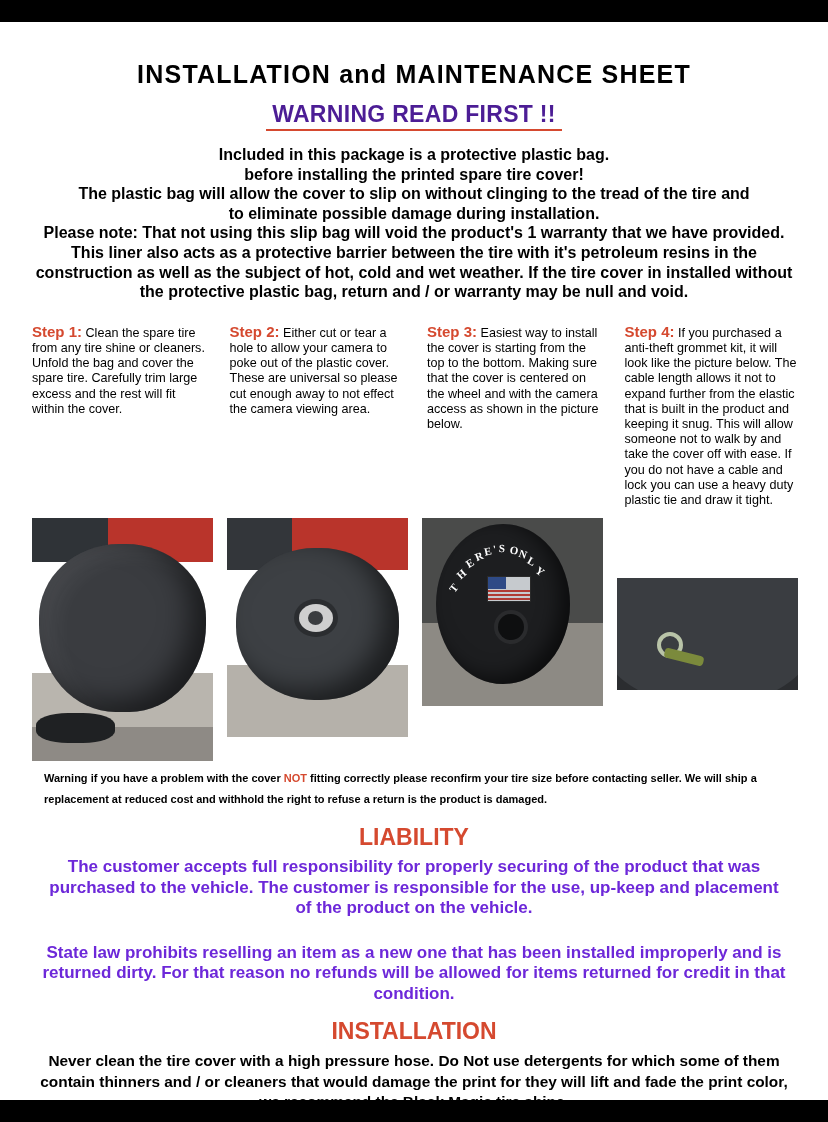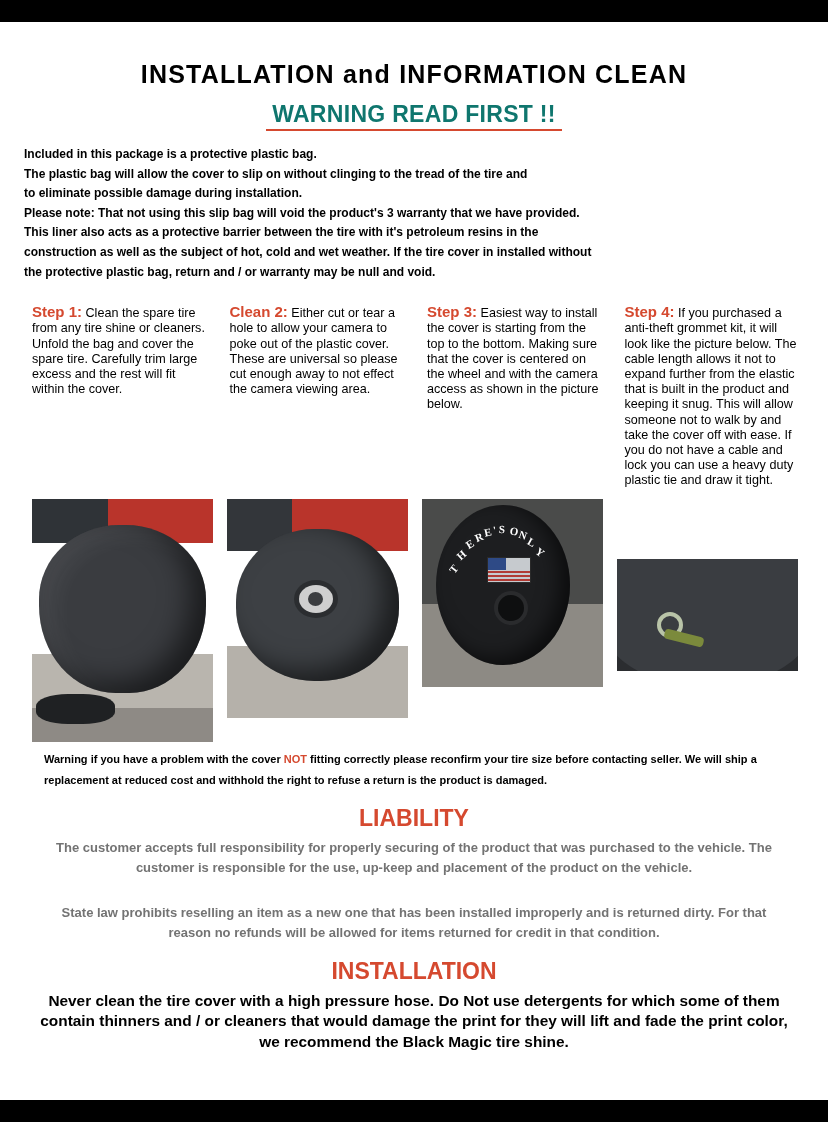--- a/index.html
+++ b/index.html
@@ -32,28 +32,28 @@
     margin-top: 38px;
   }
   .warn-first-wrap {
     text-align: center;
     margin-top: 12px;
   }
   .warn-first {
     display: inline-block;
     font-size: 23px;
     font-weight: bold;
-    color: #0f766e;
+    color: #4c1d95;
     border-bottom: 2px solid #d5492f;
     padding: 0 6px 1px 6px;
     letter-spacing: 0.3px;
   }
   .intro {
-    text-align: left;
-    font-size: 12px;
+    text-align: center;
+    font-size: 16px;
     font-weight: bold;
     line-height: 19.6px;
     color: #000;
     margin-top: 14px;
     padding: 0 10px;
   }
   .intro p { margin: 0; }
 
   .steps {
     display: flex;
@@ -183,65 +183,66 @@
 
   .section-head {
     text-align: center;
     font-size: 23px;
     font-weight: bold;
     color: #d5492f;
     margin-top: 14px;
   }
   .section-body {
     text-align: center;
-    font-size: 13px;
+    font-size: 17px;
     font-weight: bold;
     line-height: 20.5px;
-    color: #737373;
+    color: #6d28d9;
     padding: 0 26px;
     margin-top: 6px;
   }
   .section-body.left-ish { margin-top: 24px; }
   .maint-body {
     text-align: center;
     font-size: 15.4px;
     font-weight: bold;
     line-height: 20.5px;
     color: #000;
     padding: 0 22px;
     margin-top: 6px;
   }
 </style>
 </head>
 <body>
 
 <div class="page">
 
-  <div class="title">INSTALLATION  and  INFORMATION  CLEAN</div>
+  <div class="title">INSTALLATION  and  MAINTENANCE  SHEET</div>
 
   <div class="warn-first-wrap">
     <span class="warn-first">WARNING READ FIRST !!</span>
   </div>
 
   <div class="intro">
     <p>Included in this package is a protective plastic bag.</p>
+    <p>before installing the printed spare tire cover!</p>
     <p>The plastic bag will allow the cover to slip on without clinging to the tread of the tire and</p>
     <p>to eliminate possible damage during installation.</p>
-    <p>Please note: That not using this slip bag will void the product's 3 warranty that we have provided.</p>
+    <p>Please note: That not using this slip bag will void the product's 1 warranty that we have provided.</p>
     <p>This liner also acts as a protective barrier between the tire with it's petroleum resins in the</p>
     <p>construction as well as the subject of hot, cold and wet weather.  If the tire cover in installed without</p>
     <p>the protective plastic bag, return and / or warranty may be null and void.</p>
   </div>
 
   <div class="steps">
     <div class="step">
       <span class="step-label">Step 1:</span><span class="step-text"> Clean the spare tire from any tire shine or cleaners.  Unfold the bag and cover the spare tire. Carefully trim large excess and the rest will fit within the cover.</span>
     </div>
     <div class="step">
-      <span class="step-label">Clean 2:</span><span class="step-text">  Either cut or tear a hole to allow your camera to poke out of the plastic cover. These are universal so please cut enough away to not effect the camera viewing area.</span>
+      <span class="step-label">Step 2:</span><span class="step-text">  Either cut or tear a hole to allow your camera to poke out of the plastic cover. These are universal so please cut enough away to not effect the camera viewing area.</span>
     </div>
     <div class="step">
       <span class="step-label">Step 3:</span><span class="step-text">  Easiest way to install the cover is starting from the top to the bottom. Making sure that the cover is centered on the wheel and with the camera access as shown in the picture below.</span>
     </div>
     <div class="step">
       <span class="step-label">Step 4:</span><span class="step-text"> If you purchased a anti-theft grommet kit, it will look like the picture below. The cable length allows it not to expand further from the elastic that is built in the product and keeping it snug. This will allow someone not to walk by and take the cover off with ease. If you do not have a cable and lock you can use a heavy duty plastic tie and draw it tight.</span>
     </div>
   </div>
 
   <div class="photos">

